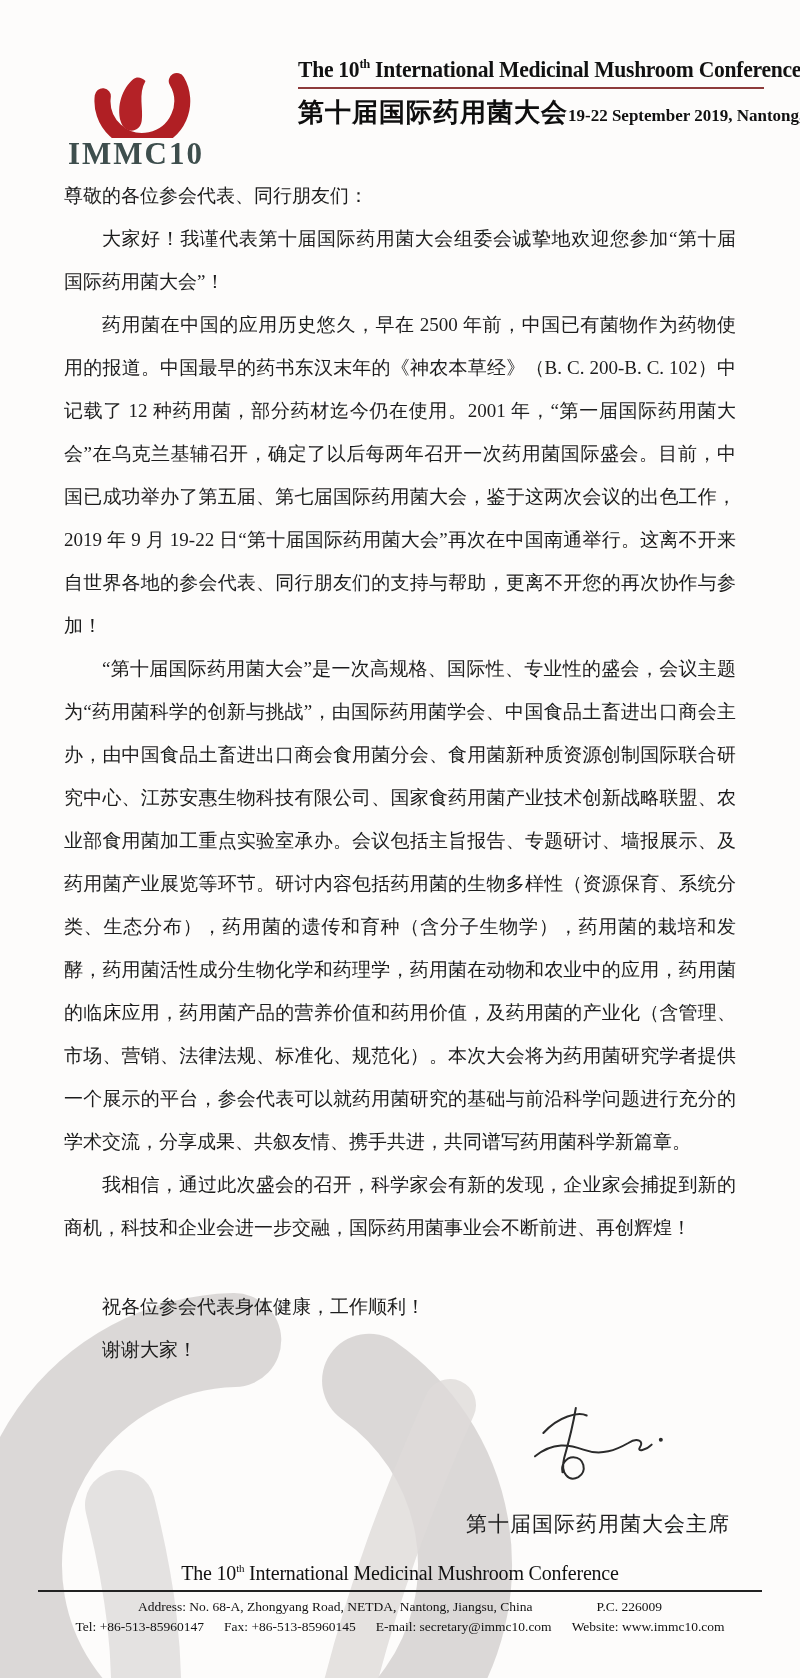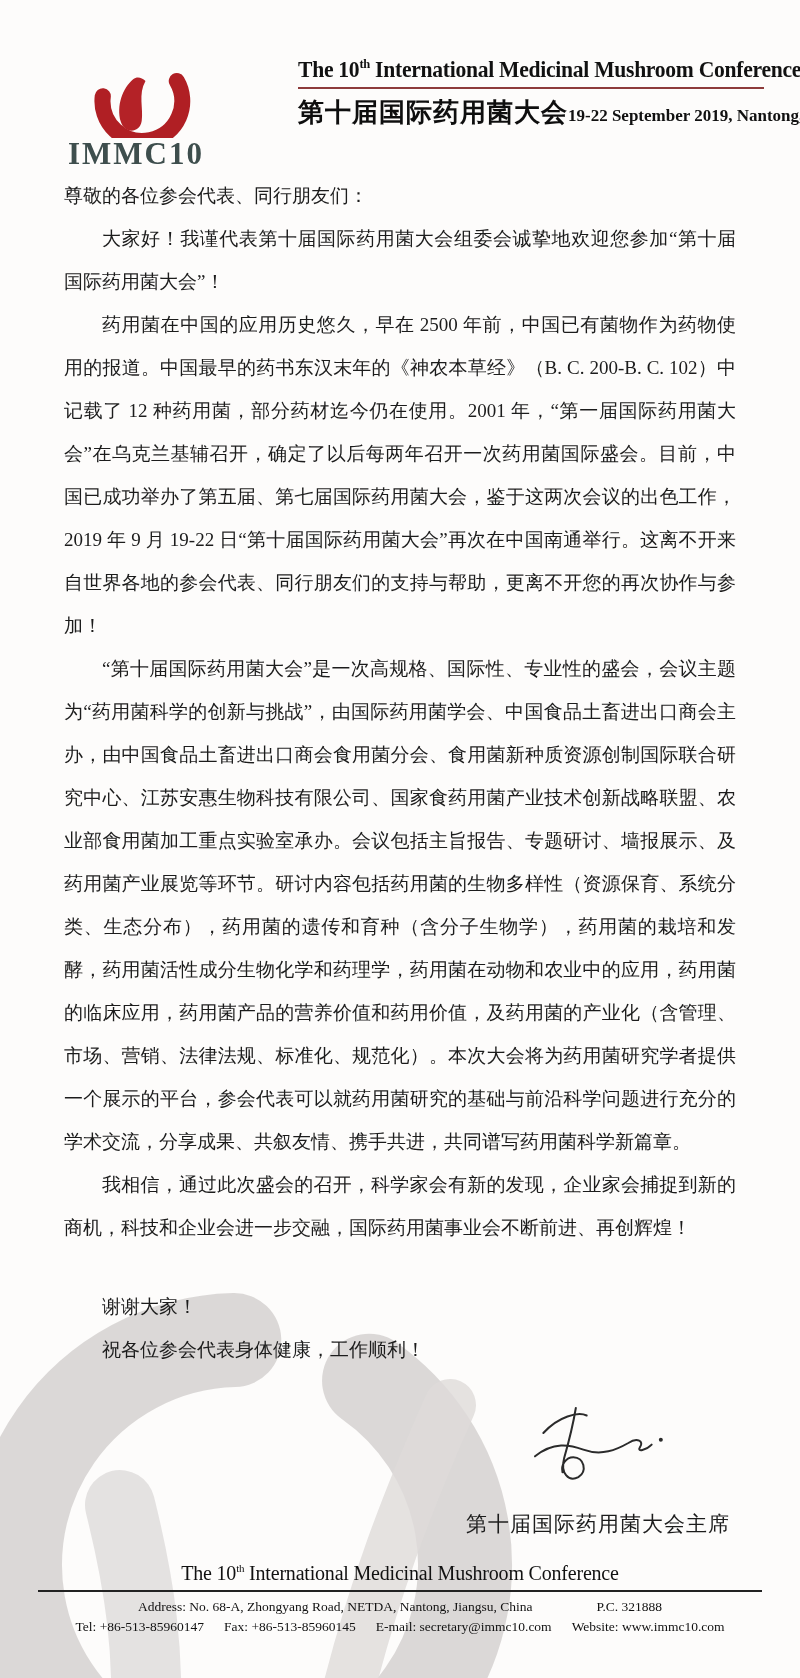--- a/index.html
+++ b/index.html
@@ -92,43 +92,43 @@
     </div>
   </div>
 
   <div class="body">
     <p>尊敬的各位参会代表、同行朋友们：</p>
     <p class="indent">大家好！我谨代表第十届国际药用菌大会组委会诚挚地欢迎您参加“第十届国际药用菌大会”！</p>
     <p class="indent">药用菌在中国的应用历史悠久，早在 2500 年前，中国已有菌物作为药物使用的报道。中国最早的药书东汉末年的《神农本草经》（B. C. 200-B. C. 102）中记载了 12 种药用菌，部分药材迄今仍在使用。2001 年，“第一届国际药用菌大会”在乌克兰基辅召开，确定了以后每两年召开一次药用菌国际盛会。目前，中国已成功举办了第五届、第七届国际药用菌大会，鉴于这两次会议的出色工作，2019 年 9 月 19-22 日“第十届国际药用菌大会”再次在中国南通举行。这离不开来自世界各地的参会代表、同行朋友们的支持与帮助，更离不开您的再次协作与参加！</p>
     <p class="indent">“第十届国际药用菌大会”是一次高规格、国际性、专业性的盛会，会议主题为“药用菌科学的创新与挑战”，由国际药用菌学会、中国食品土畜进出口商会主办，由中国食品土畜进出口商会食用菌分会、食用菌新种质资源创制国际联合研究中心、江苏安惠生物科技有限公司、国家食药用菌产业技术创新战略联盟、农业部食用菌加工重点实验室承办。会议包括主旨报告、专题研讨、墙报展示、及药用菌产业展览等环节。研讨内容包括药用菌的生物多样性（资源保育、系统分类、生态分布），药用菌的遗传和育种（含分子生物学），药用菌的栽培和发酵，药用菌活性成分生物化学和药理学，药用菌在动物和农业中的应用，药用菌的临床应用，药用菌产品的营养价值和药用价值，及药用菌的产业化（含管理、市场、营销、法律法规、标准化、规范化）。本次大会将为药用菌研究学者提供一个展示的平台，参会代表可以就药用菌研究的基础与前沿科学问题进行充分的学术交流，分享成果、共叙友情、携手共进，共同谱写药用菌科学新篇章。</p>
     <p class="indent">我相信，通过此次盛会的召开，科学家会有新的发现，企业家会捕捉到新的商机，科技和企业会进一步交融，国际药用菌事业会不断前进、再创辉煌！</p>
     <div class="wish-block">
+      <p class="indent">祝各位参会代表身体健康，工作顺利！</p>
       <p class="indent">谢谢大家！</p>
-      <p class="indent">祝各位参会代表身体健康，工作顺利！</p>
     </div>
   </div>
 
   <div class="sign-area">
     <svg class="sign-svg" width="200" height="104" viewBox="0 0 240 120">
       <g fill="none" stroke="#2b2b2b" stroke-width="2.4" stroke-linecap="round">
         <path d="M 64,36 C 82,16 106,10 116,15"></path>
         <path d="M 103,6 C 99,30 93,52 89,66 C 84,85 95,95 106,89 C 117,82 113,65 100,65 C 91,65 85,74 87,83"></path>
         <path d="M 54,64 C 76,46 96,50 112,56 C 134,64 152,56 166,48 C 177,41 185,46 180,53 C 176,59 187,57 194,50"></path>
       </g>
       <circle cx="205" cy="44" r="2.4" fill="#2b2b2b"></circle>
     </svg>
     <div class="signed-by">第十届国际药用菌大会主席</div>
   </div>
 
   <div class="footer">
     <div class="footer-title"><span>The 10</span><span class="sup">th</span><span> International Medicinal Mushroom Conference</span></div>
     <div class="footer-rule"></div>
     <div class="footer-line first">
       <span>Address: No. 68-A, Zhongyang Road, NETDA, Nantong, Jiangsu, China</span>
-      <span>P.C. 321888</span>
+      <span>P.C. 226009</span>
     </div>
     <div class="footer-line">
       <span>Tel: +86-513-85960147</span>
       <span>Fax: +86-513-85960145</span>
       <span>E-mail: secretary@immc10.com</span>
       <span>Website: www.immc10.com</span>
     </div>
   </div>
 
 </div>

